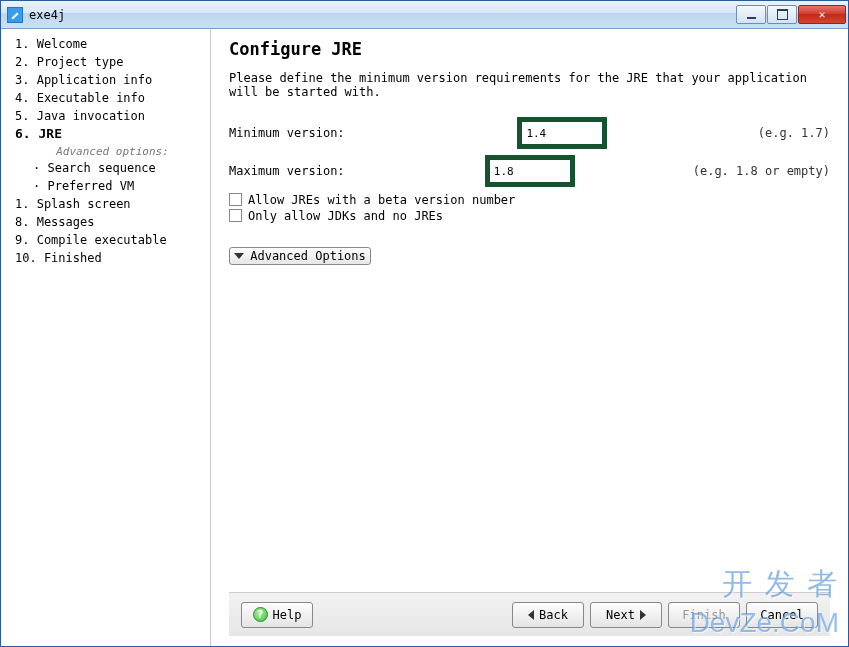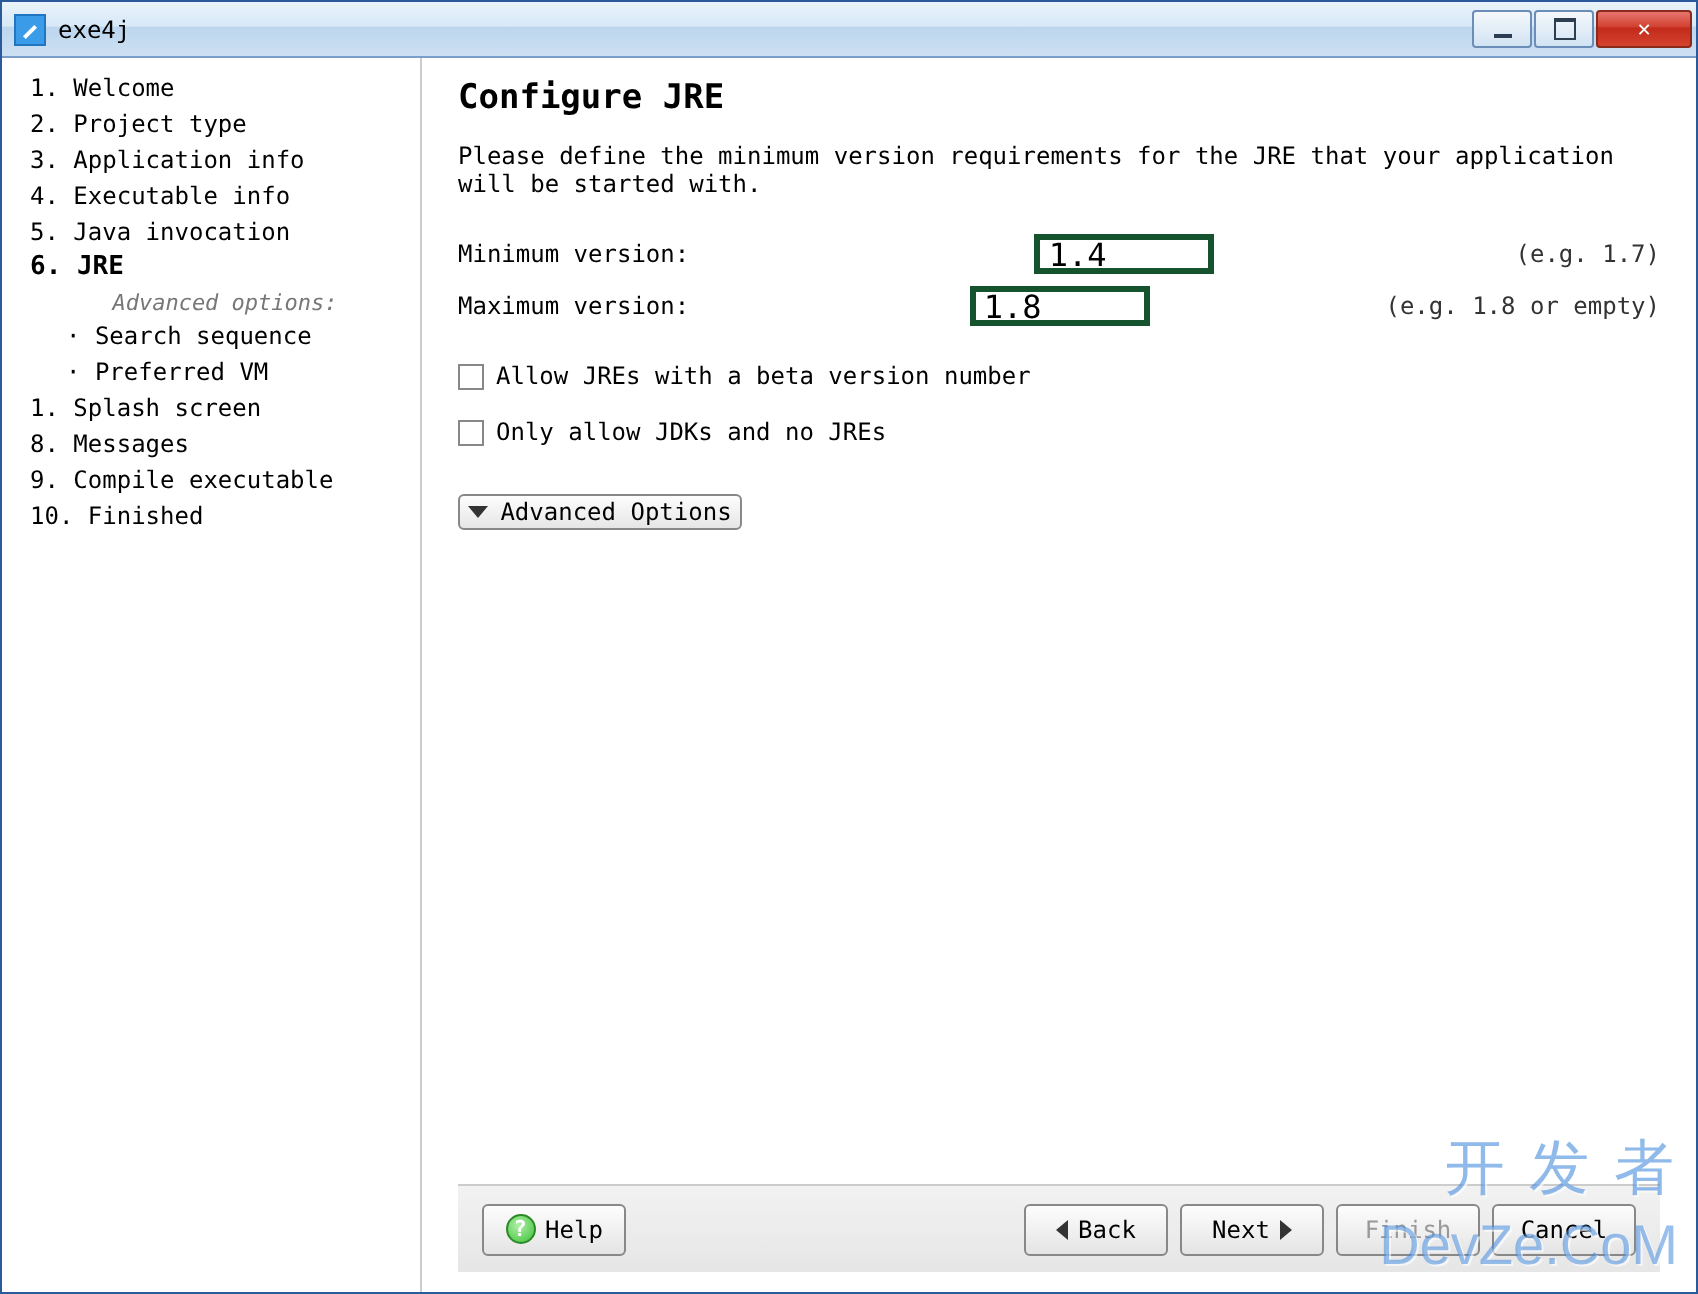--- a/index.html
+++ b/index.html
@@ -129,31 +129,30 @@
     .form-row {
       display: flex;
       align-items: center;
       margin-bottom: 6px;
       font-size: 12px;
       justify-content: space-between;
     }
     .form-label { width: 150px; }
     .form-input {
       width: 90px;
-      height: 20px;
-      border: 3px solid #14532d;
+      height: 32px;
+      border: 5px solid #14532d;
       padding: 1px 4px;
       font-family: "SimSun", monospace;
-      font-size: 16px;
+      font-size: 11px;
     }
     .form-hint { margin-left: 12px; color: #333; }
     .checkbox-row {
       display: flex;
-      align-items: center;
-      margin-top: 12px;
+      align-items: flex-start;
       margin-bottom: 2px;
       font-size: 12px;
     }
     .checkbox {
       width: 13px; height: 13px;
       border: 1px solid #888;
       background: #fff;
       margin-right: 6px;
       cursor: pointer;
     }

